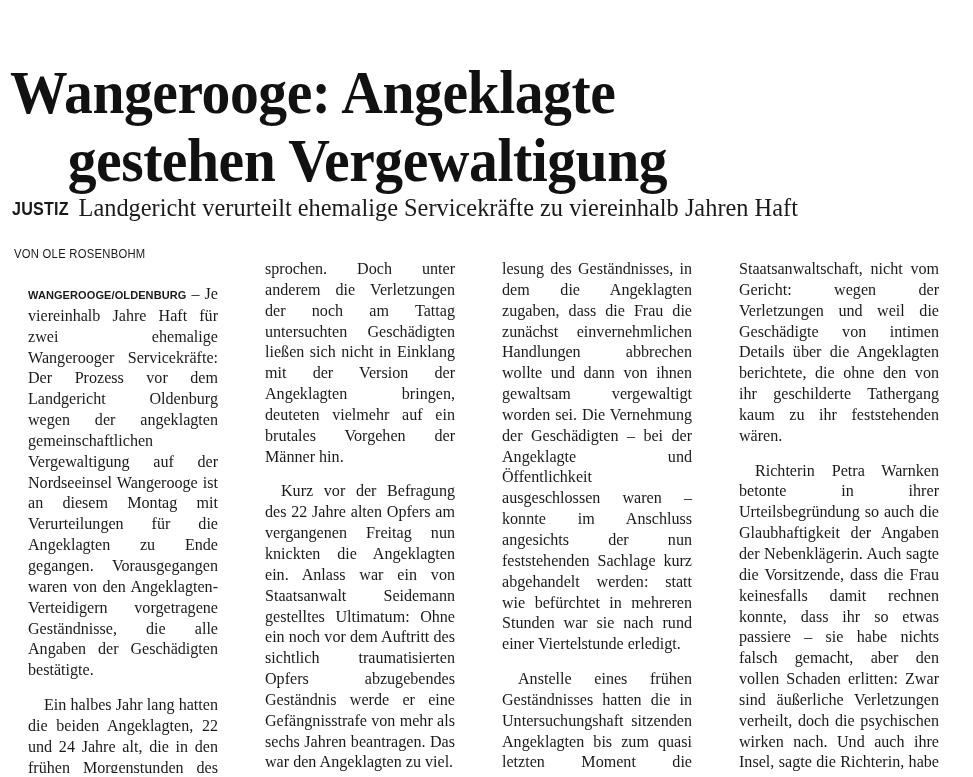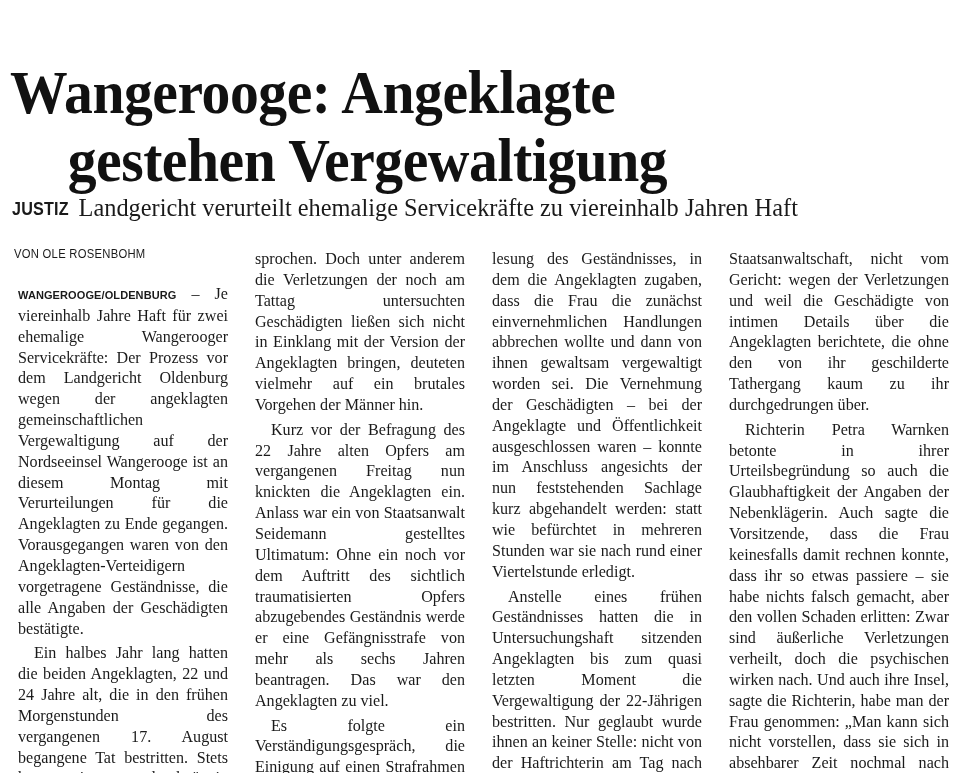--- a/index.html
+++ b/index.html
@@ -105,21 +105,21 @@
   .body-text {
     font-size: 16.1px;
     line-height: 20.85px;
     text-align: justify;
     text-justify: inter-word;
     hyphens: manual;
     color: #1a1a1a;
     margin: 0;
   }
   .body-text p {
-    margin: 4px;
+    margin: 14px;
     text-indent: 0;
   }
   .body-text p + p {
     text-indent: 16px;
   }
   .dateline {
     font-family: "Liberation Sans", "DejaVu Sans", sans-serif;
     font-weight: 700;
     font-size: 11px;
     letter-spacing: 0.1px;
@@ -159,19 +159,19 @@
 
     <div class="col c3">
       <div class="body-text">
         <p><span>lesung des Geständnisses, in dem die Angeklagten zugaben, dass die Frau die zunächst einvernehmlichen Handlungen abbrechen wollte und dann von ihnen gewaltsam vergewaltigt worden sei. Die Vernehmung der Geschädigten – bei der Angeklagte und Öffentlichkeit ausgeschlossen waren – konnte im Anschluss angesichts der nun feststehenden Sachlage kurz abgehandelt werden: statt wie befürchtet in mehreren Stunden war sie nach rund einer Viertelstunde erledigt.</span></p>
         <p><span>Anstelle eines frühen Geständnisses hatten die in Untersuchungshaft sitzenden Angeklagten bis zum quasi letzten Moment die Vergewaltigung der 22-Jährigen bestritten. Nur geglaubt wurde ihnen an keiner Stelle: nicht von der Haftrichterin am Tag nach der Tat, nicht von der Polizei oder</span></p>
       </div>
     </div>
 
     <div class="col c4">
       <div class="body-text">
-        <p><span>Staatsanwaltschaft, nicht vom Gericht: wegen der Verletzungen und weil die Geschädigte von intimen Details über die Angeklagten berichtete, die ohne den von ihr geschilderte Tathergang kaum zu ihr durchgedrungen über.</span></p>
+        <p><span>Staatsanwaltschaft, nicht vom Gericht: wegen der Verletzungen und weil die Geschädigte von intimen Details über die Angeklagten berichtete, die ohne den von ihr geschilderte Tathergang kaum zu ihr feststehenden wären.</span></p>
         <p><span>Richterin Petra Warnken betonte in ihrer Urteilsbegründung so auch die Glaubhaftigkeit der Angaben der Nebenklägerin. Auch sagte die Vorsitzende, dass die Frau keinesfalls damit rechnen konnte, dass ihr so etwas passiere – sie habe nichts falsch gemacht, aber den vollen Schaden erlitten: Zwar sind äußerliche Verletzungen verheilt, doch die psychischen wirken nach. Und auch ihre Insel, sagte die Richterin, habe man der Frau genommen: „Man kann sich nicht vorstellen, dass sie sich in absehbarer Zeit nochmal nach Wangerooge bewegt.“</span></p>
       </div>
     </div>
 
   </div>
 </div>
 
 </body></html>

